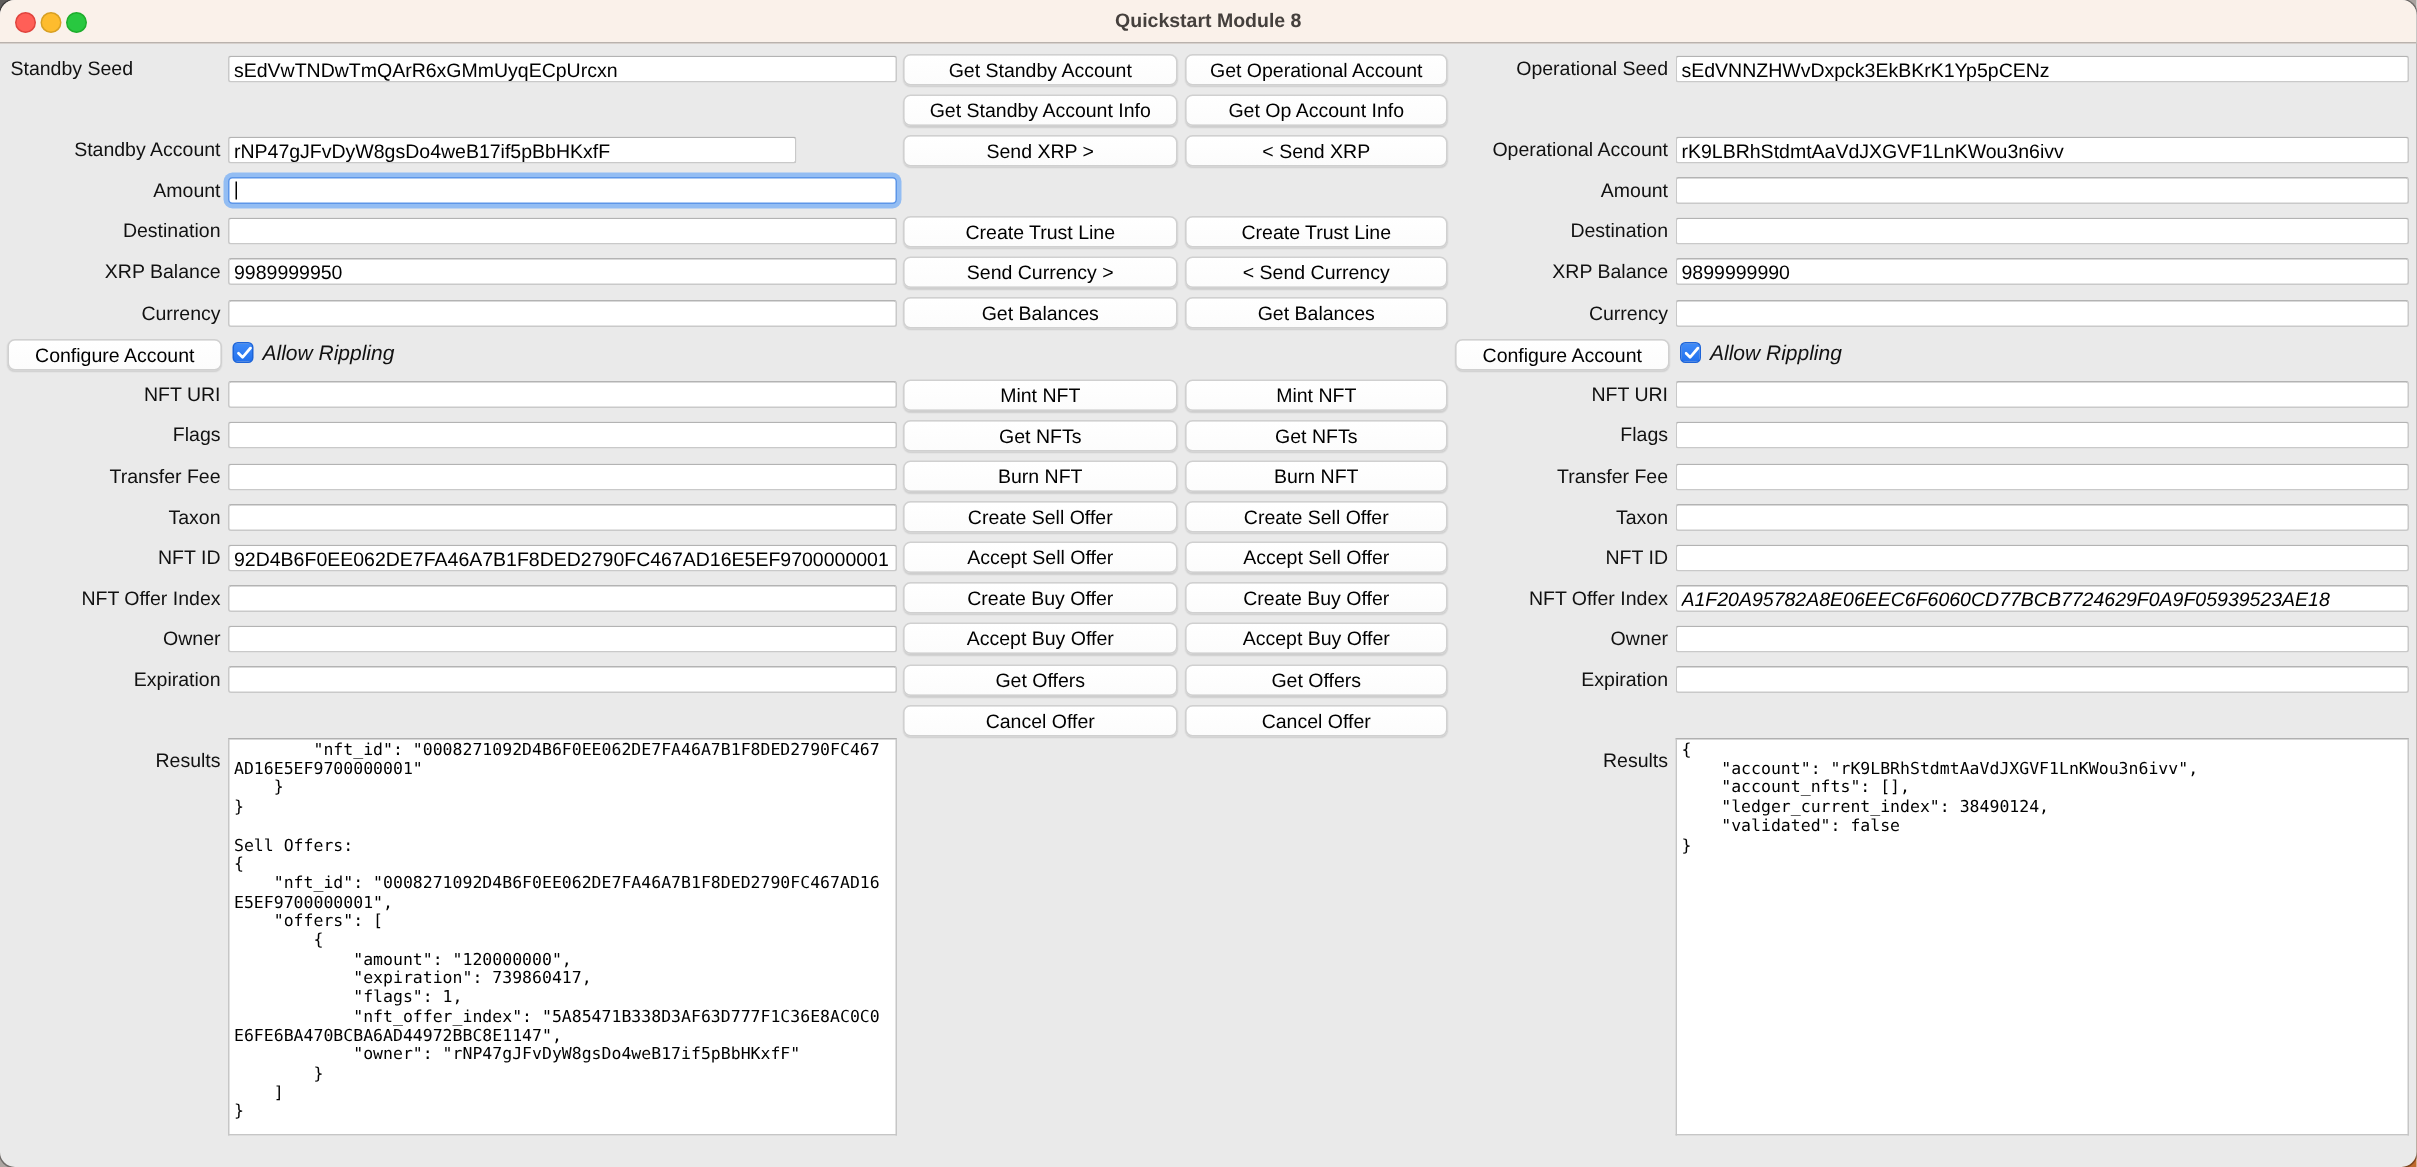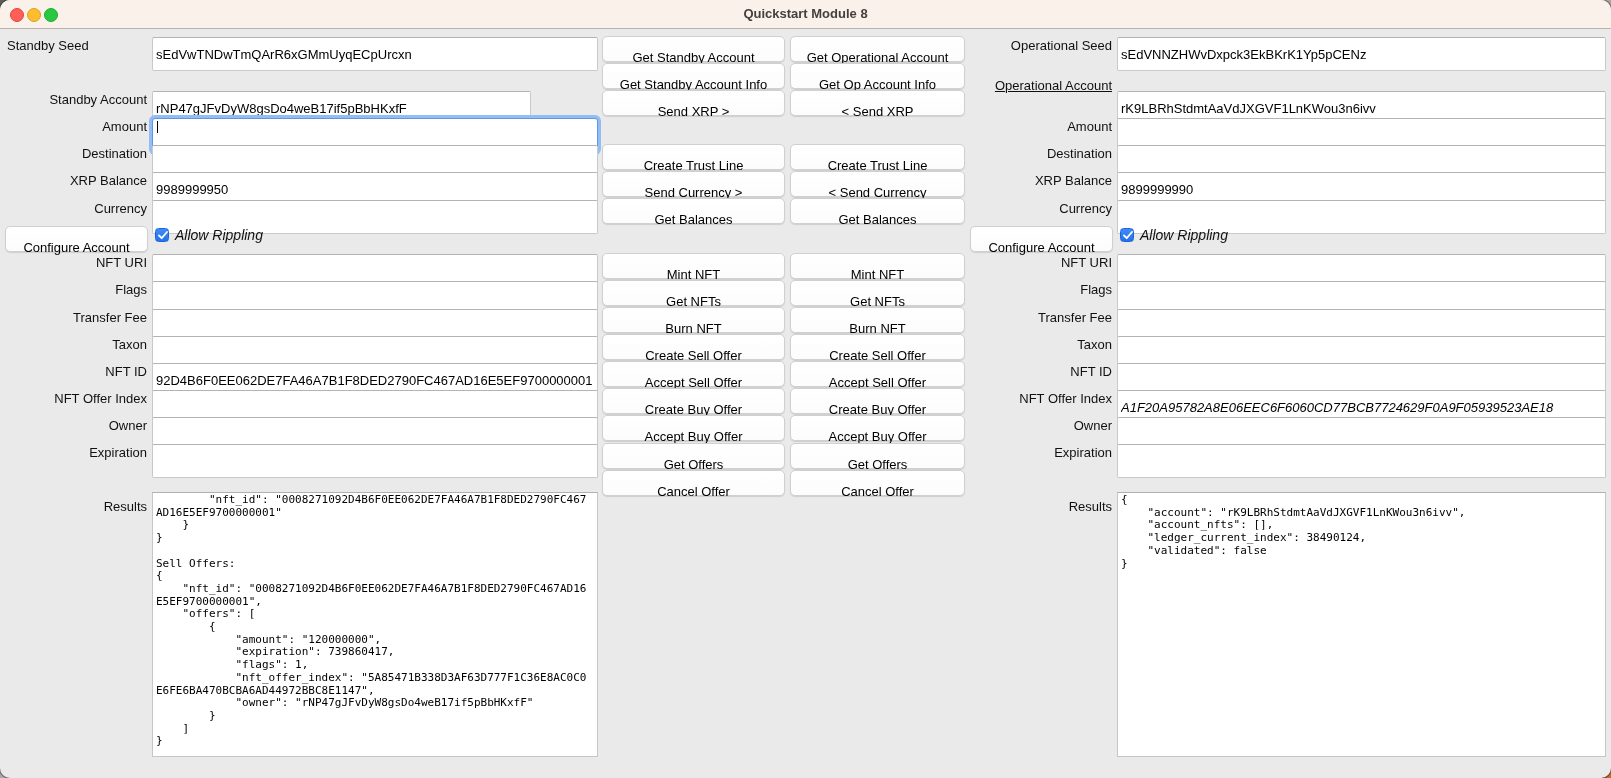--- a/index.html
+++ b/index.html
@@ -32,35 +32,35 @@
 
   .lbl{
     position:absolute;height:17px;line-height:17px;font-size:13px;color:#111;
     text-align:right;white-space:nowrap;
   }
   .lbl.leftalign{text-align:left;}
   .fld{
     position:absolute;height:18px;box-sizing:border-box;
     background:#fff;border:1px solid #c9c9c9;border-top-color:#b3b3b3;
     border-radius:2px;font-family:"Liberation Sans",sans-serif;
-    font-size:13px;color:#000;padding:16px 3px;margin:0;outline:none;
+    font-size:13px;color:#000;padding:0 3px;margin:0;outline:none;
   }
   .fld.focused{
     border:1px solid #5d96e8;border-radius:3px;
     box-shadow:0 0 0 3px #93bdf3;
   }
   .caret{position:absolute;width:1px;height:12px;background:#000;}
   .btn{
     position:absolute;height:21px;box-sizing:border-box;
     background:linear-gradient(#ffffff,#fcfcfc);
     border:1px solid #d0d0d0;border-radius:5px;
     box-shadow:0 1px 1px rgba(0,0,0,.12);
     font-family:"Liberation Sans",sans-serif;
     font-size:13px;color:#000;text-align:center;line-height:18px;
-    padding:12px;cursor:default;
+    padding:0;cursor:default;
   }
   .checkbox{
     position:absolute;width:14px;height:14px;border-radius:3.5px;
     background:linear-gradient(#3f8bf8,#2371ee);
     border:0.5px solid #1d64d8;box-sizing:border-box;
   }
   .checkbox svg{position:absolute;left:1.5px;top:2px;}
   .cblabel{
     position:absolute;height:17px;line-height:17px;font-size:14px;color:#111;
     white-space:nowrap;
@@ -178,21 +178,21 @@
   <button class="btn" style="left:790px;top:280px;width:175px;">Get NFTs</button>
   <button class="btn" style="left:790px;top:307px;width:175px;">Burn NFT</button>
   <button class="btn" style="left:790px;top:334px;width:175px;">Create Sell Offer</button>
   <button class="btn" style="left:790px;top:361px;width:175px;">Accept Sell Offer</button>
   <button class="btn" style="left:790px;top:388px;width:175px;">Create Buy Offer</button>
   <button class="btn" style="left:790px;top:415px;width:175px;">Accept Buy Offer</button>
   <button class="btn" style="left:790px;top:443px;width:175px;">Get Offers</button>
   <button class="btn" style="left:790px;top:470px;width:175px;">Cancel Offer</button>
 
   <div class="lbl" style="left:860px;top:37px;width:252px;">Operational Seed</div>
-  <div class="lbl" style="left:860px;top:77px;width:252px;text-decoration:underline;">Operational Account</div>
+  <div class="lbl" style="left:860px;top:91px;width:252px;">Operational Account</div>
   <div class="lbl" style="left:860px;top:118px;width:252px;">Amount</div>
   <div class="lbl" style="left:860px;top:145px;width:252px;">Destination</div>
   <div class="lbl" style="left:860px;top:172px;width:252px;">XRP Balance</div>
   <div class="lbl" style="left:860px;top:200px;width:252px;">Currency</div>
   <div class="lbl" style="left:860px;top:254px;width:252px;">NFT URI</div>
   <div class="lbl" style="left:860px;top:281px;width:252px;">Flags</div>
   <div class="lbl" style="left:860px;top:309px;width:252px;">Transfer Fee</div>
   <div class="lbl" style="left:860px;top:336px;width:252px;">Taxon</div>
   <div class="lbl" style="left:860px;top:363px;width:252px;">NFT ID</div>
   <div class="lbl" style="left:860px;top:390px;width:252px;">NFT Offer Index</div>

